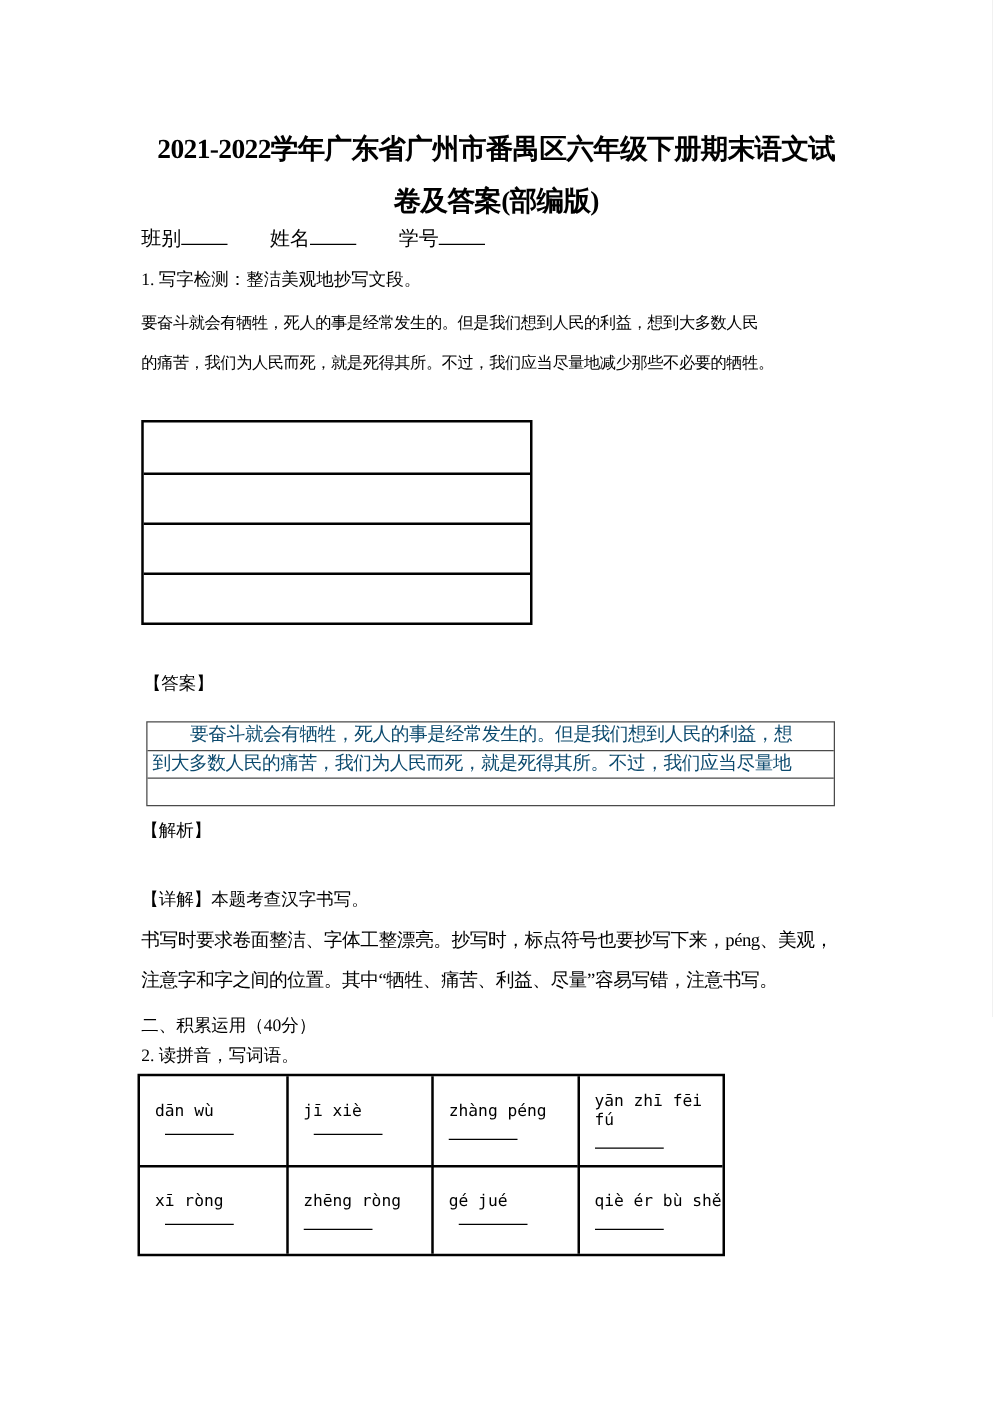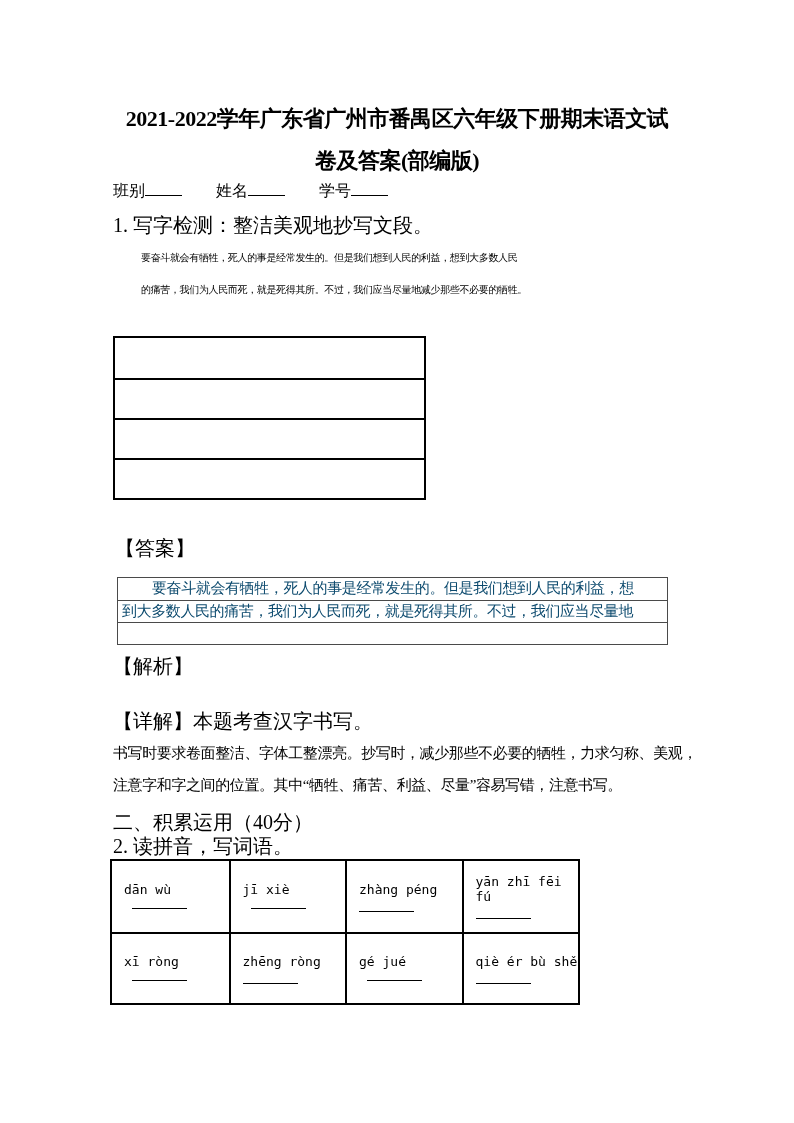--- a/index.html
+++ b/index.html
@@ -25,23 +25,23 @@
     top:181px; left:113px;
     font-size:16px;
     white-space:nowrap;
   }
   .student-field { display:inline-block; margin-right:30px; }
   .blank-u {
     display:inline-block;
     width:37px;
     border-bottom:1.5px solid #000;
   }
-  .line16 { font-size:20px; line-height:20px; white-space:nowrap; }
+  .line16 { font-size:14px; line-height:20px; white-space:nowrap; }
   .q1-prompt { top:215px; left:113px; }
-  .passage-line { font-size:10px; letter-spacing:-0.35px; line-height:20px; white-space:nowrap;margin-left:28px; }
+  .passage-line { font-size:13px; letter-spacing:-0.35px; line-height:20px; white-space:nowrap; }
   .pl1 { top:248px; left:113px; }
   .pl2 { top:280px; left:113px; }
 
   .copy-grid {
     top:336px; left:113px;
     width:313px;
     border:2px solid #000;
   }
   .copy-grid-row { height:40px; }
   .copy-grid-row + .copy-grid-row { border-top:2px solid #000; }
@@ -123,21 +123,21 @@
   <div class="abs line16 answer-label">【答案】</div>
 
   <div class="abs answer-box">
     <div class="answer-line indent">要奋斗就会有牺牲，死人的事是经常发生的。但是我们想到人民的利益，想</div>
     <div class="answer-line">到大多数人民的痛苦，我们为人民而死，就是死得其所。不过，我们应当尽量地</div>
     <div class="answer-line"></div>
   </div>
 
   <div class="abs line16 analysis-label">【解析】</div>
   <div class="abs line16 detail-note">【详解】本题考查汉字书写。</div>
-  <div class="abs expl-line el1">书写时要求卷面整洁、字体工整漂亮。抄写时，减少那些不必要的牺牲，力求匀称、美观，</div>
+  <div class="abs expl-line el1">书写时要求卷面整洁、字体工整漂亮。抄写时，标点符号也要抄写下来，péng、美观，</div>
   <div class="abs expl-line el2">注意字和字之间的位置。其中“牺牲、痛苦、利益、尽量”容易写错，注意书写。</div>
 
   <div class="abs line16 section-heading">二、积累运用（40分）</div>
   <div class="abs line16 q2-prompt">2. 读拼音，写词语。</div>
 
   <div class="abs pinyin-table">
 
     <div class="py-cell py-inline">
       <span><span>dān wù</span><span class="py-blank"></span></span>
     </div>

